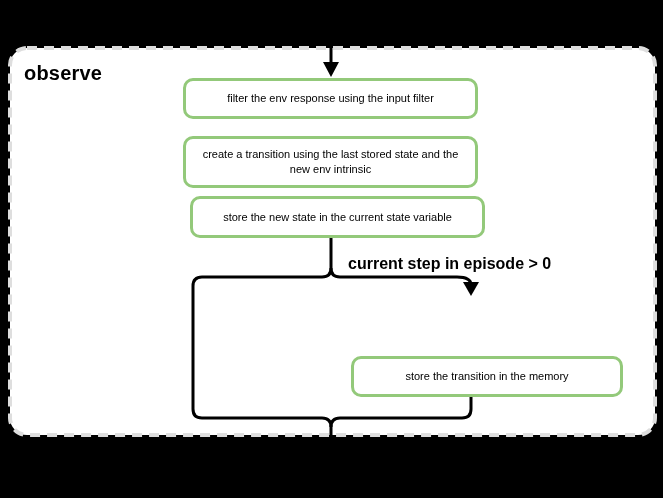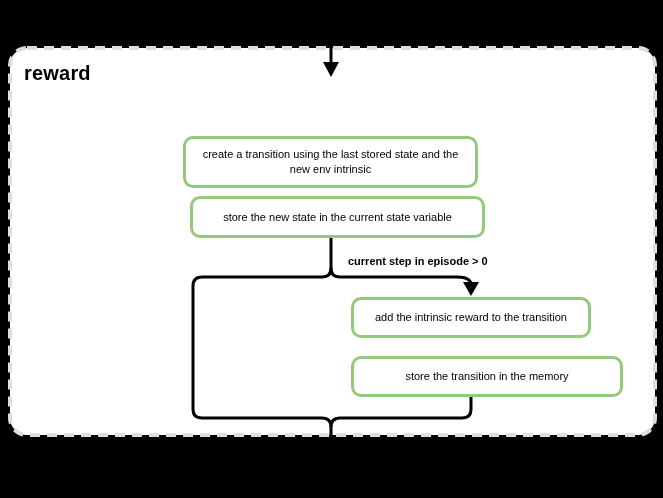--- a/index.html
+++ b/index.html
@@ -48,21 +48,21 @@
     line-height: 15px;
     color: var(--text, #000);
   }
   .node-line {
     white-space: nowrap;
   }
   .condition-label {
     position: absolute;
     left: 348px;
     top: 255px;
-    font-size: 11px;
+    font-size: 16px;
     font-weight: bold;
     white-space: nowrap;
     color: var(--text, #000);
   }
 </style>
 </head>
 <body>
 
 <div id="stage">
 
@@ -74,35 +74,35 @@
     <polygon points="331,77 323,62 339,62" fill="#000000"></polygon>
 
     <path d="M331 237 V268 Q331 277 322 277 H202 Q193 277 193 286 V409 Q193 418 202 418 H322 Q331 418 331 427 V452" fill="none" stroke-width="3" stroke-linejoin="round" stroke="#000000"></path>
 
     <path d="M331 268 Q331 277 340 277 H457 Q471 277 471 285" fill="none" stroke-width="3" stroke-linejoin="round" stroke="#000000"></path>
     <polygon points="471,296 463,282 479,282" fill="#000000"></polygon>
 
     <path d="M471 397 V409 Q471 418 462 418 H340 Q331 418 331 427" fill="none" stroke-width="3" stroke-linejoin="round" stroke="#000000"></path>
   </svg>
 
-  <div class="observe-title">reward</div>
+  <div class="observe-title">observe</div>
 
   <div class="condition-label">current step in episode &gt; 0</div>
 
+  <div class="node" style="left:183px; top:78px; width:295px; height:41px;">
+    <div class="node-line">filter the env response using the input filter</div>
+  </div>
 
   <div class="node" style="left:183px; top:136px; width:295px; height:52px;">
     <div class="node-line">create a transition using the last stored state and the</div>
     <div class="node-line">new env intrinsic</div>
   </div>
 
   <div class="node" style="left:183px; top:196px; width:295px; height:42px;margin-left:7px;">
     <div class="node-line">store the new state in the current state variable</div>
   </div>
 
-  <div class="node" style="left:351px; top:297px; width:240px; height:41px;">
-    <div class="node-line">add the intrinsic reward to the transition</div>
-  </div>
 
   <div class="node" style="left:351px; top:356px; width:272px; height:41px;">
     <div class="node-line">store the transition in the memory</div>
   </div>
 
 </div>
 
 </body></html>

